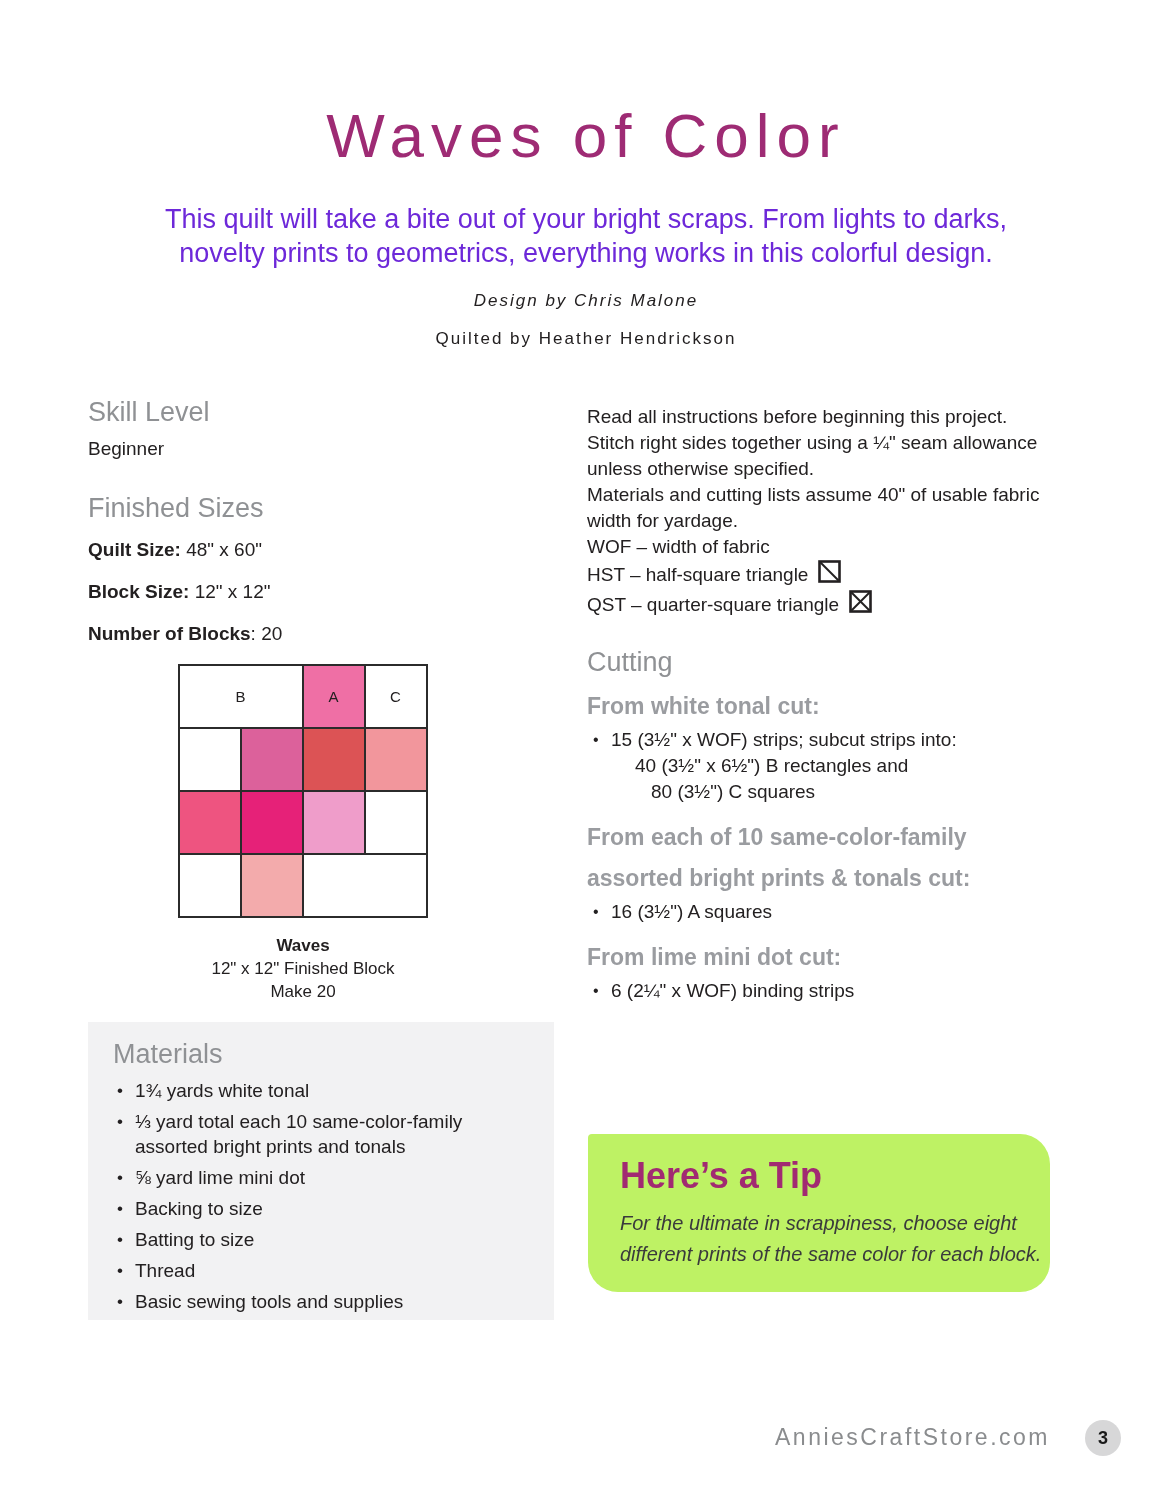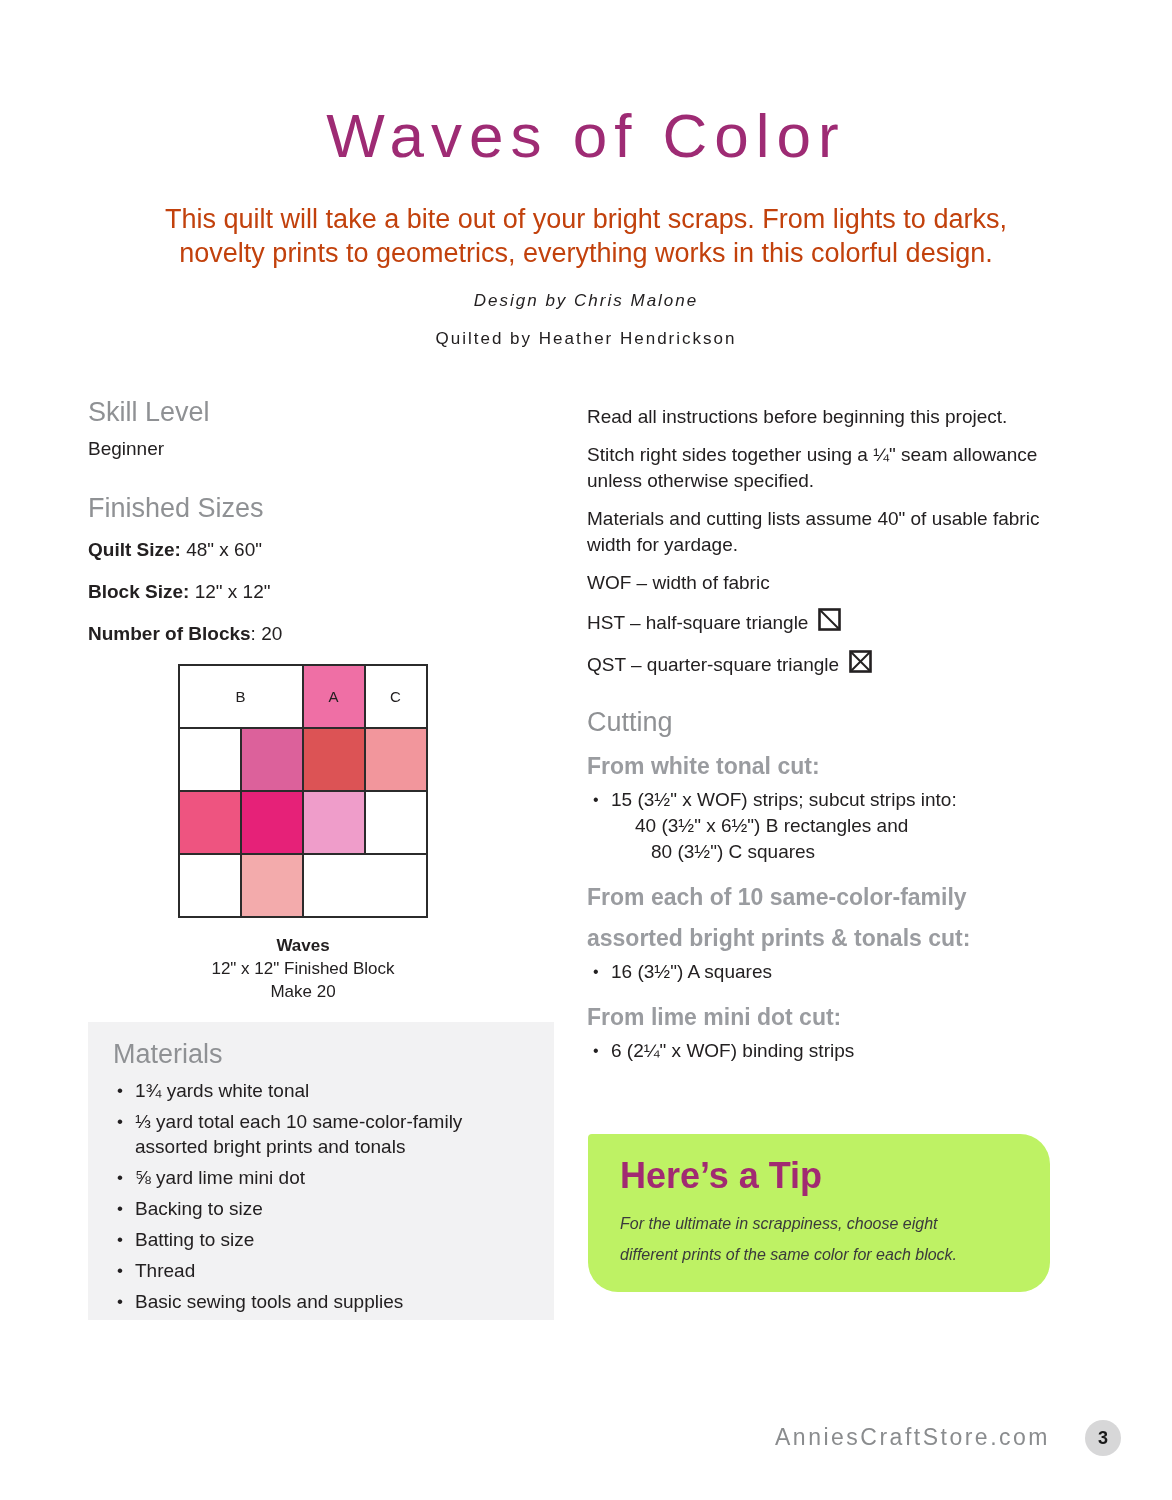--- a/index.html
+++ b/index.html
@@ -13,41 +13,41 @@
 
   
   .title {
     position:absolute; top:100px; left:0; width:100%;
     text-align:center; font-size:62px; font-weight:400;
     color:#9E2B74; letter-spacing:7px;
   }
   .subtitle {
     position:absolute; top:202px; left:0; width:100%;
     text-align:center; font-size:27px; line-height:34px;
-    color:#c2410c; font-weight:400;
+    color:#6d28d9; font-weight:400;
   }
   .credit {
     position:absolute; left:0; width:100%; text-align:center;
     font-size:17px; letter-spacing:2px; color:#232021;
   }
   .credit.design  { top:291px;font-style:italic; }
   .credit.quilted { top:329px; }
 
   
   .left-col  { position:absolute; left:88px;  top:396px; width:470px; }
   .right-col { position:absolute; left:587px; top:396px; width:463px; }
 
   h2.sec {
     font-size:27px; font-weight:400; color:#8F9194; line-height:32px;
   }
   .body-line { font-size:19px; line-height:26px; color:#232021; }
   .kv { font-size:19px; line-height:24px; }
   .kv b { font-weight:700;text-align:right; }
   .mt8  { margin-top:8px; }
-  .mt12 { margin-top:12px; }
+  .mt12 { }
   .mt14 { margin-top:14px; }
   .mt18 { margin-top:18px; }
   .mt26 { margin-top:26px; }
   .mt30 { margin-top:30px; }
 
   
   .diagram-wrap { margin-top:18px; width:470px; }
   .qgrid {
     width:250px; margin-left:90px;
     display:grid;
@@ -90,21 +90,21 @@
   .indent1 { margin-left:48px; }
   .indent2 { margin-left:64px; }
 
   
   .tip-box {
     position:absolute; left:588px; top:1134px; width:462px; height:158px;
     background:#bef264; border-radius:4px 30px 30px 30px;
     padding:20px 0 0 32px;
   }
   .tip-box h2 { font-size:36px; font-weight:700; color:#A12A72; line-height:44px; }
-  .tip-text { margin-top:10px; font-size:16px; line-height:31px; font-style:italic; color:#3A3A3C; }
+  .tip-text { margin-top:10px; font-size:20px; line-height:31px; font-style:italic; color:#3A3A3C; }
 
   
   .footer-site {
     position:absolute; top:1424px; right:122px;
     font-size:23px; letter-spacing:2.5px; color:#8A8C8E;
   }
   .page-circle {
     position:absolute; left:1085px; top:1420px; width:36px; height:36px;
     border-radius:50%; background:#D7D7D8;
     display:flex; align-items:center; justify-content:center;

